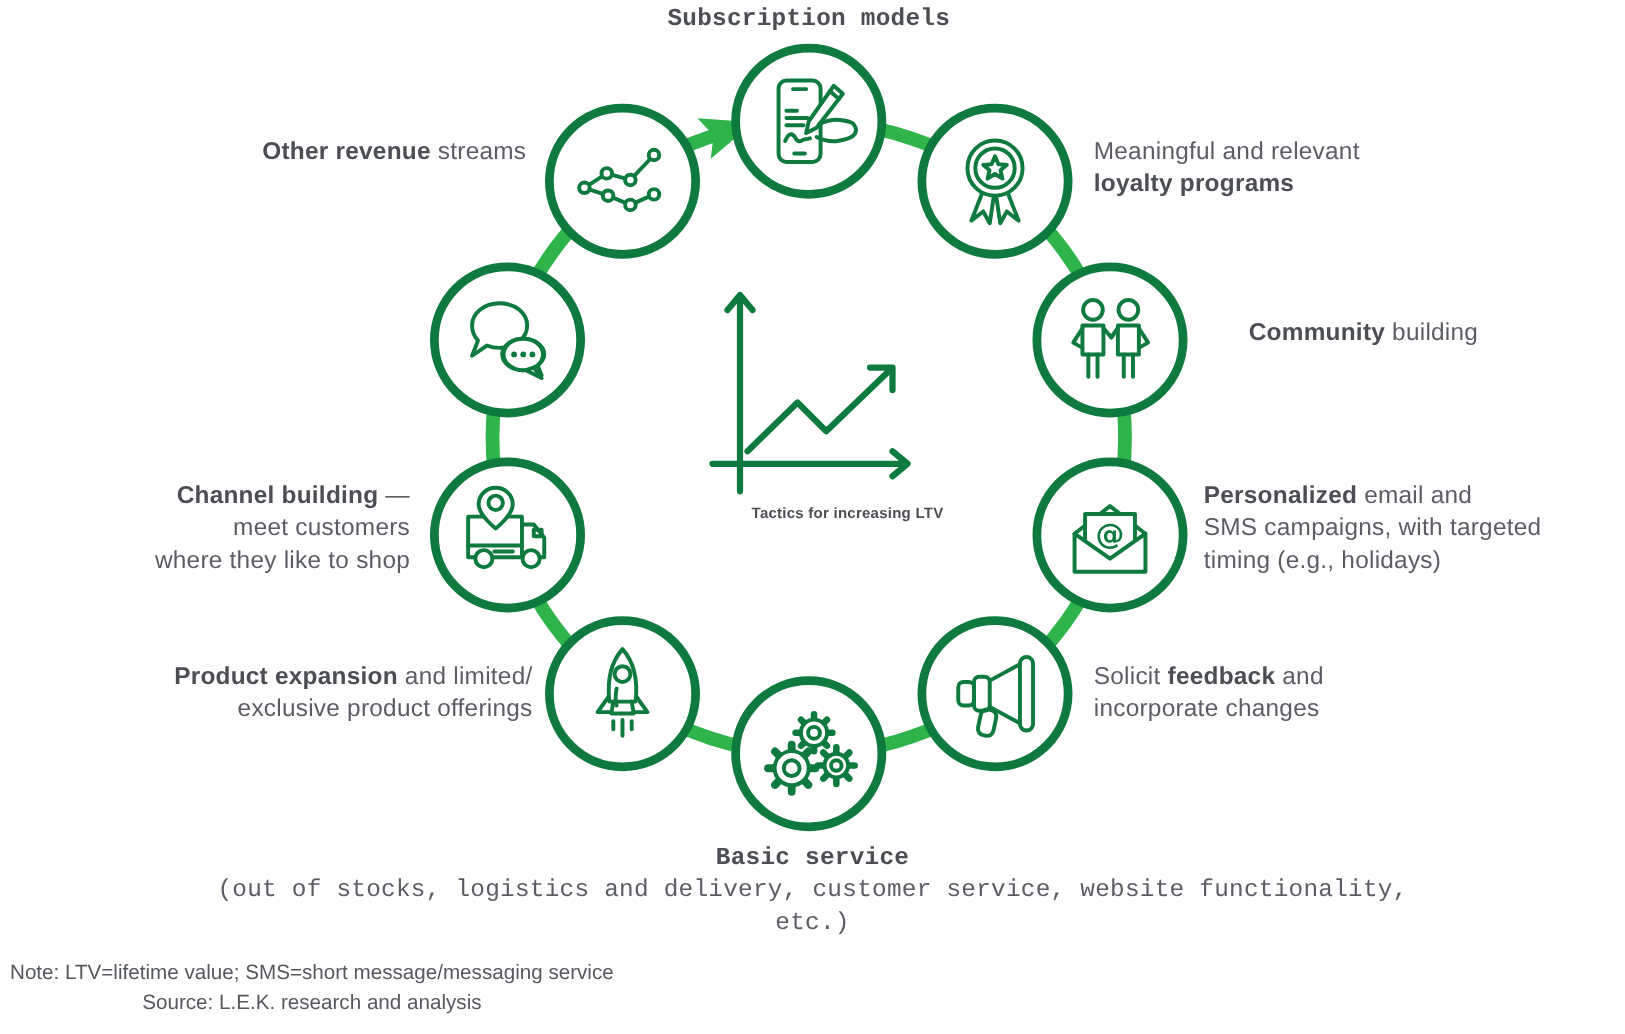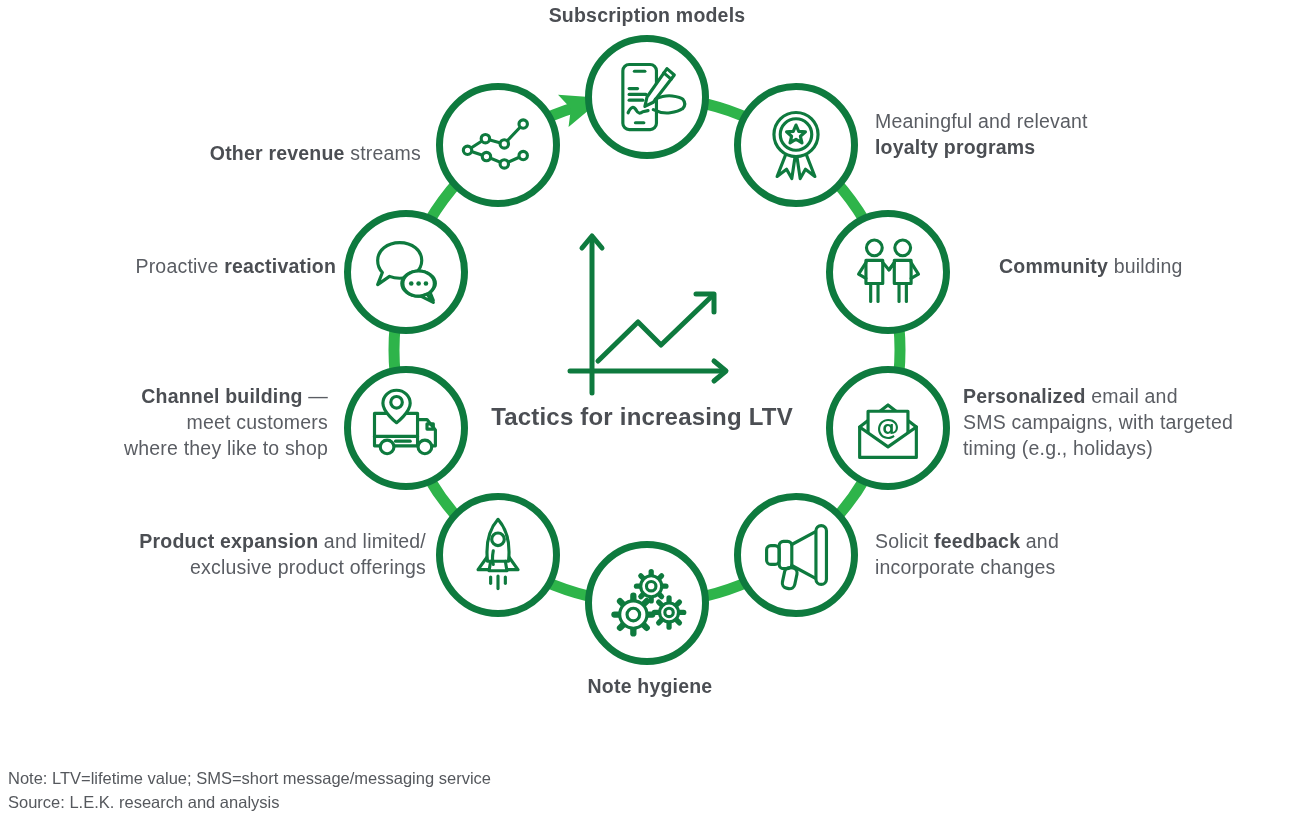--- a/index.html
+++ b/index.html
@@ -14,29 +14,29 @@
     position:absolute; width:124px; height:124px; border-radius:50%;
     background:#ffffff; border:7px solid #0e7a3e; z-index:2;
     display:flex; align-items:center; justify-content:center;
   }
   .node svg { display:block; }
   .icon-stroke { fill:none; stroke:#0e7a3e; stroke-width:3; stroke-linecap:round; stroke-linejoin:round; }
   .icon-fillwhite { fill:#ffffff; stroke:#0e7a3e; stroke-width:3; stroke-linecap:round; stroke-linejoin:round; }
   .icon-dot { fill:#0e7a3e; stroke:none; }
   .center-illustration { position:absolute; left:558px; top:226px; z-index:2; }
   .center-title {
-    position:absolute; left:442px; top:403px; width:400px; text-align:center;
-    font-size:24px; font-weight:700; color:#4b4e53; z-index:3; letter-spacing:0.2px;
+    position:absolute; left:478px; top:403px; width:400px; text-align:center;
+    font-size:12px; font-weight:700; color:#4b4e53; z-index:3; letter-spacing:0.2px;
   }
   .label { position:absolute; z-index:3; font-size:19.5px; line-height:26px; color:#5a5d63; letter-spacing:0.2px; }
   .label b { font-weight:700; color:#4b4e53; }
   .align-right { text-align:right; }
   .align-left { text-align:left; }
-  .align-center { text-align:center; }
-  .footnotes { position:absolute; left:8px; top:766px; z-index:3; font-size:16.5px; line-height:24px; color:#55585d; }
+  .align-center { text-align:center;font-family:Liberation Mono, monospace; }
+  .footnotes { position:absolute; left:8px; top:766px; z-index:3; font-size:16.5px; line-height:24px; color:#55585d;text-align:center; }
 </style>
 </head>
 <body>
 
 <div class="canvas">
 
   <svg class="ring-svg" width="1300" height="827" viewBox="0 0 1300 827">
     <circle cx="647" cy="350" r="253" fill="none" stroke="#2eb44a" stroke-width="11"></circle>
     <g transform="translate(569,109) rotate(-18)">
       <polygon points="-6,-17 36,0 -6,17 2,0" fill="#2eb44a"></polygon>
@@ -213,32 +213,29 @@
       <circle class="icon-fillwhite" cx="29" cy="51" r="4"></circle>
       <circle class="icon-fillwhite" cx="46" cy="58" r="4"></circle>
       <circle class="icon-fillwhite" cx="64" cy="50" r="4"></circle>
     </svg>
   </div>
 
   <div class="label align-center" style="left:447px; top:2px; width:400px;">
     <div><span></span><b>Subscription models</b><span></span></div>
   </div>
 
-  <div class="label align-right" style="right:879px; top:108px; width:420px;margin-top:32px;">
+  <div class="label align-right" style="right:879px; top:108px; width:420px;">
     <div><span></span><b>Other revenue</b><span> streams</span></div>
   </div>
 
   <div class="label align-left" style="left:875px; top:108px; width:420px;">
     <div><span>Meaningful and relevant</span><b></b><span></span></div>
     <div><span></span><b>loyalty programs</b><span></span></div>
   </div>
 
-  <div class="label align-right" style="right:964px; top:253px; width:330px;">
-    <div><span>Proactive </span><b>reactivation</b><span></span></div>
-  </div>
 
   <div class="label align-left" style="left:963px; top:253px; width:330px;margin-left:36px;">
     <div><span></span><b>Community</b><span> building</span></div>
   </div>
 
   <div class="label align-right" style="right:972px; top:383px; width:325px;">
     <div><span></span><b>Channel building</b><span> —</span></div>
     <div><span>meet customers</span><b></b><span></span></div>
     <div><span>where they like to shop</span><b></b><span></span></div>
   </div>
@@ -253,21 +250,22 @@
     <div><span></span><b>Product expansion</b><span> and limited/</span></div>
     <div><span>exclusive product offerings</span><b></b><span></span></div>
   </div>
 
   <div class="label align-left" style="left:875px; top:528px; width:420px;">
     <div><span>Solicit </span><b>feedback</b><span> and</span></div>
     <div><span>incorporate changes</span><b></b><span></span></div>
   </div>
 
   <div class="label align-center" style="left:140px; top:673px; width:1020px;">
-    <div><span></span><b>Note hygiene</b><span></span></div>
+    <div><span></span><b>Basic service</b><span></span></div>
+    <div><span>(out of stocks, logistics and delivery, customer service, website functionality, etc.)</span><b></b><span></span></div>
   </div>
 
   <div class="footnotes">
     <div>Note: LTV=lifetime value; SMS=short message/messaging service</div>
     <div>Source: L.E.K. research and analysis</div>
   </div>
 
 </div>
 
 </body></html>

